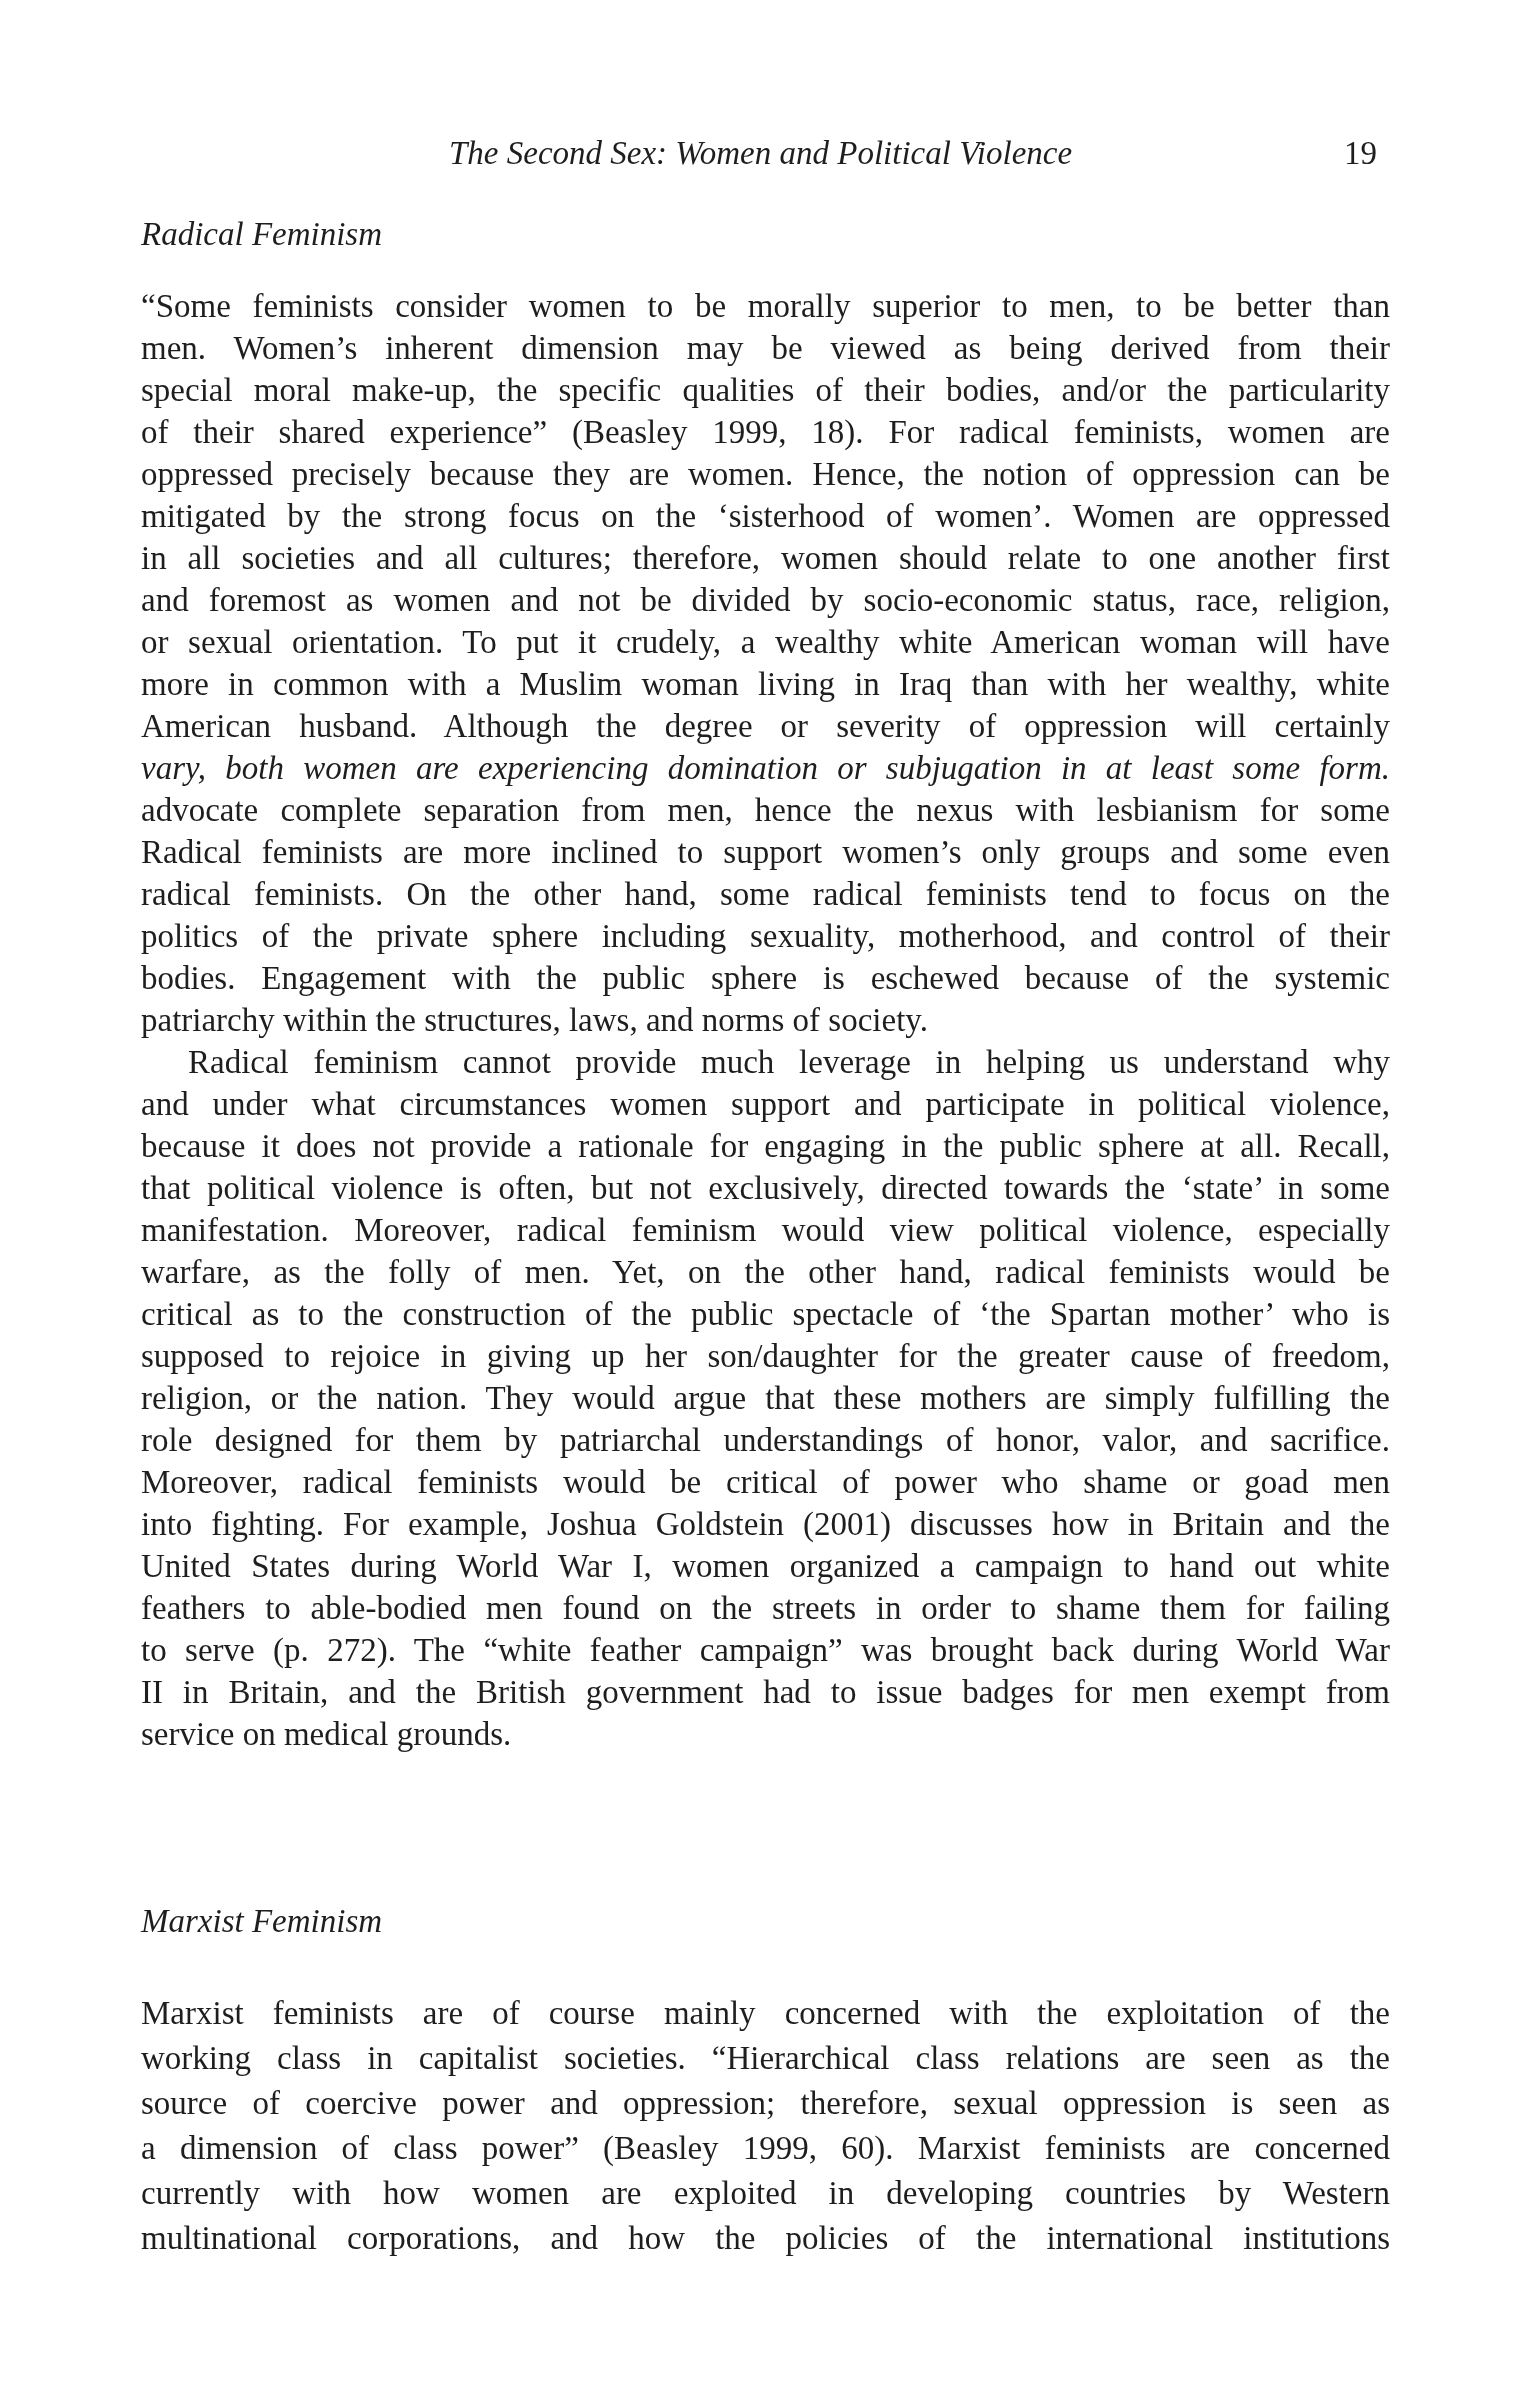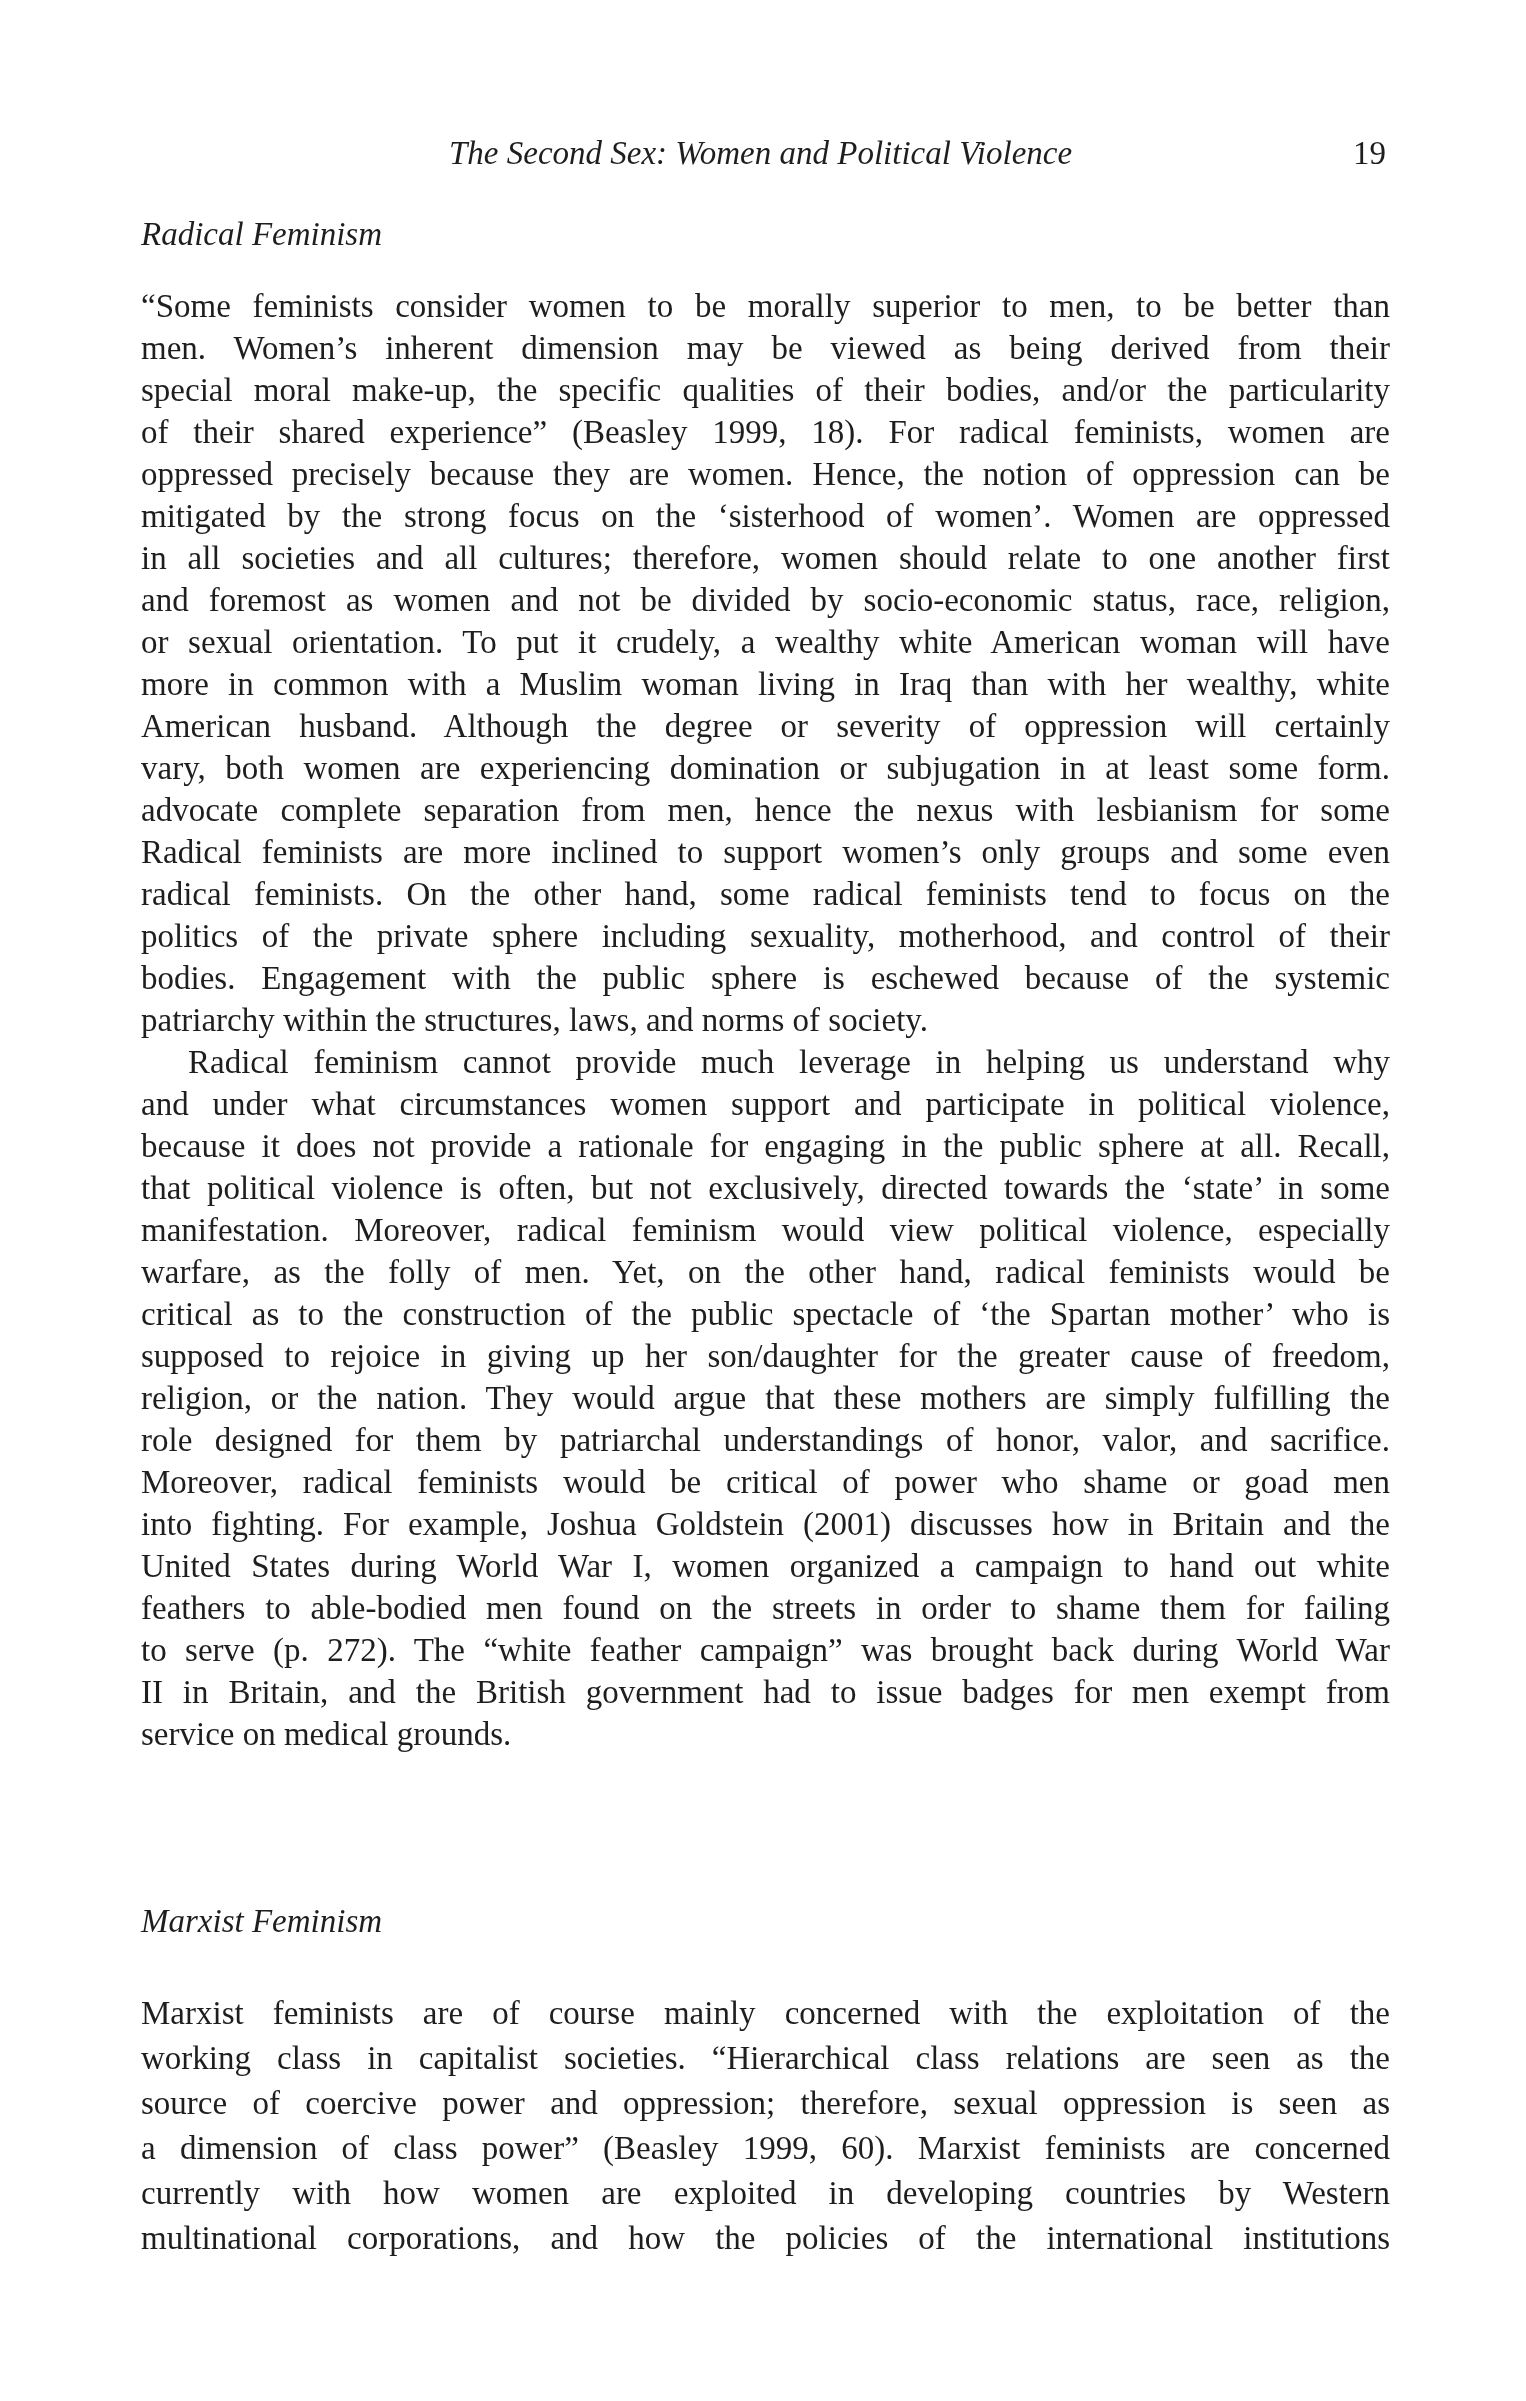--- a/index.html
+++ b/index.html
@@ -1,20 +1,20 @@
 <!DOCTYPE html>
 <html style="font-size:14.4px"><head>
 <meta charset="utf-8">
 <style>
   html, body { margin: 0; padding: 0; background: #ffffff; }
   body { width: 1526px; height: 2401px; position: relative; overflow: hidden; }
   .page { position: absolute; left: 0; top: 0; width: 1526px; height: 2401px; background: #ffffff; color: #1e1e1e;
           font-family: "Liberation Serif", "DejaVu Serif", serif; }
   .running-head { position: absolute; left: 449px; top: 133px; font-style: italic; font-size: 33px; line-height: 40px; white-space: nowrap; }
-  .page-number { position: absolute; right: 140px; top: 133px; font-size: 33px; line-height: 40px; }
+  .page-number { position: absolute; right: 149px; top: 133px; font-size: 33px; line-height: 40px; }
   .section-heading { position: absolute; left: 141px; font-style: italic; font-size: 33px; line-height: 40px; white-space: nowrap; }
   .h-radical { top: 214px; }
   .h-marxist { top: 1901px; }
   .block { position: absolute; left: 141px; width: 1249px; }
   .b-radical { top: 285px; }
   .b-marxist { top: 1991px; }
   .line { display: block; font-size: 33px; height: 42px; line-height: 42px; white-space: nowrap;
           text-align: justify; text-align-last: justify; overflow: hidden; }
   .b-marxist .line { height: 45px; line-height: 45px; }
   .line.last { text-align: left; text-align-last: left; }
@@ -36,21 +36,21 @@
         <div class="line"><span class="line-inner" style="text-align-last: justify;">men. Women’s inherent dimension may be viewed as being derived from their</span></div>
         <div class="line"><span class="line-inner" style="text-align-last: justify;">special moral make-up, the specific qualities of their bodies, and/or the particularity</span></div>
         <div class="line"><span class="line-inner" style="text-align-last: justify;">of their shared experience” (Beasley 1999, 18). For radical feminists, women are</span></div>
         <div class="line"><span class="line-inner" style="text-align-last: justify;">oppressed precisely because they are women. Hence, the notion of oppression can be</span></div>
         <div class="line"><span class="line-inner" style="text-align-last: justify;">mitigated by the strong focus on the ‘sisterhood of women’. Women are oppressed</span></div>
         <div class="line"><span class="line-inner" style="text-align-last: justify;">in all societies and all cultures; therefore, women should relate to one another first</span></div>
         <div class="line"><span class="line-inner" style="text-align-last: justify;">and foremost as women and not be divided by socio-economic status, race, religion,</span></div>
         <div class="line"><span class="line-inner" style="text-align-last: justify;">or sexual orientation. To put it crudely, a wealthy white American woman will have</span></div>
         <div class="line"><span class="line-inner" style="text-align-last: justify;">more in common with a Muslim woman living in Iraq than with her wealthy, white</span></div>
         <div class="line"><span class="line-inner" style="text-align-last: justify;">American husband. Although the degree or severity of oppression will certainly</span></div>
-        <div class="line"><span class="line-inner" style="text-align-last: justify;">vary, both women are experiencing domination or subjugation in at least some form.</span></div>
+        <div class="line"><span class="line-inner" style="text-align-last: justify; font-style: italic;">vary, both women are experiencing domination or subjugation in at least some form.</span></div>
         <div class="line"><span class="line-inner" style="text-align-last: justify;">advocate complete separation from men, hence the nexus with lesbianism for some</span></div>
         <div class="line"><span class="line-inner" style="text-align-last: justify;">Radical feminists are more inclined to support women’s only groups and some even</span></div>
         <div class="line"><span class="line-inner" style="text-align-last: justify;">radical feminists. On the other hand, some radical feminists tend to focus on the</span></div>
         <div class="line"><span class="line-inner" style="text-align-last: justify;">politics of the private sphere including sexuality, motherhood, and control of their</span></div>
         <div class="line"><span class="line-inner" style="text-align-last: justify;">bodies. Engagement with the public sphere is eschewed because of the systemic</span></div>
         <div class="line last"><span class="line-inner">patriarchy within the structures, laws, and norms of society.</span></div>
       </div>
     <div>
         <div class="line indent"><span class="line-inner" style="text-align-last: justify;">Radical feminism cannot provide much leverage in helping us understand why</span></div>
         <div class="line"><span class="line-inner" style="text-align-last: justify;">and under what circumstances women support and participate in political violence,</span></div>

